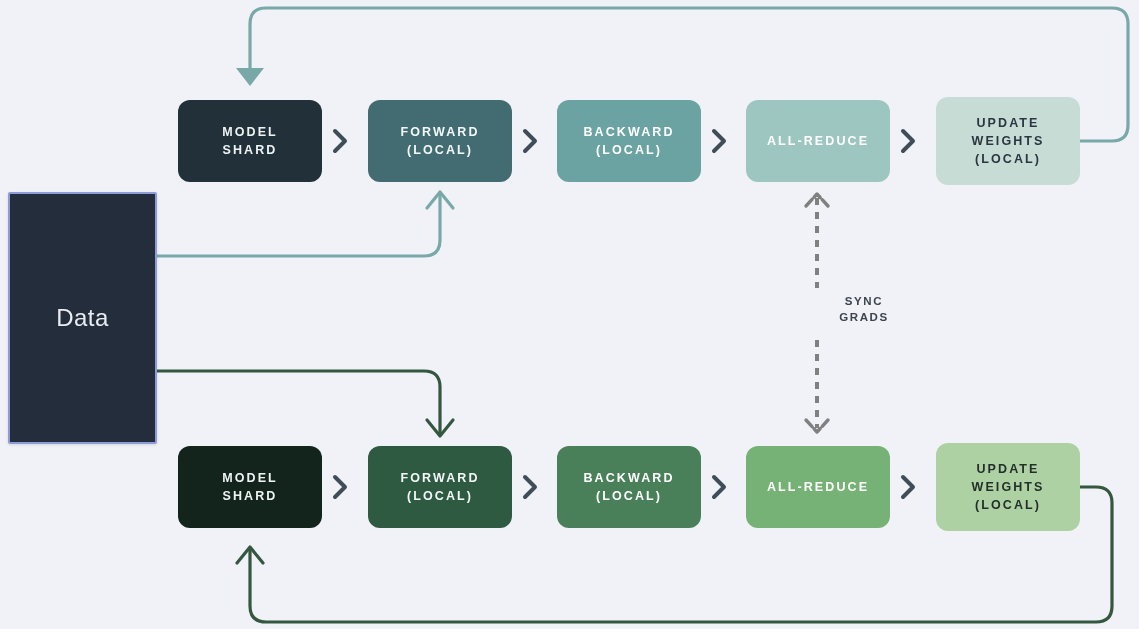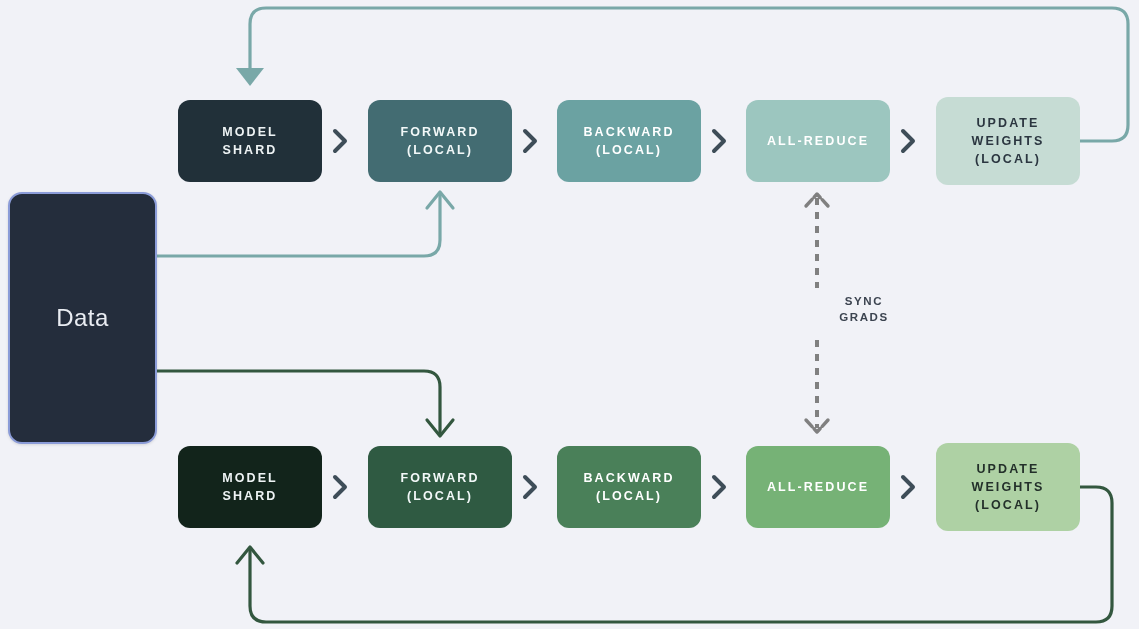--- a/index.html
+++ b/index.html
@@ -39,21 +39,21 @@
     letter-spacing: 2.1px;
     line-height: 1.45;
     white-space: pre-line;
     text-transform: uppercase;
   }
   #data-node {
     left: 8px;
     top: 192px;
     width: 149px;
     height: 252px;
-    border-radius: 14px;
+    border-radius: 2px;
     background: #242d3c;
     border: 2px solid #8b9cd8;
     box-shadow: 0 1px 3px rgba(0,0,0,0.12);
   }
   #data-node .data-label {
     color: #e9ecf2;
     font-size: 24px;
     letter-spacing: 0.4px;
     font-weight: normal;
   }

